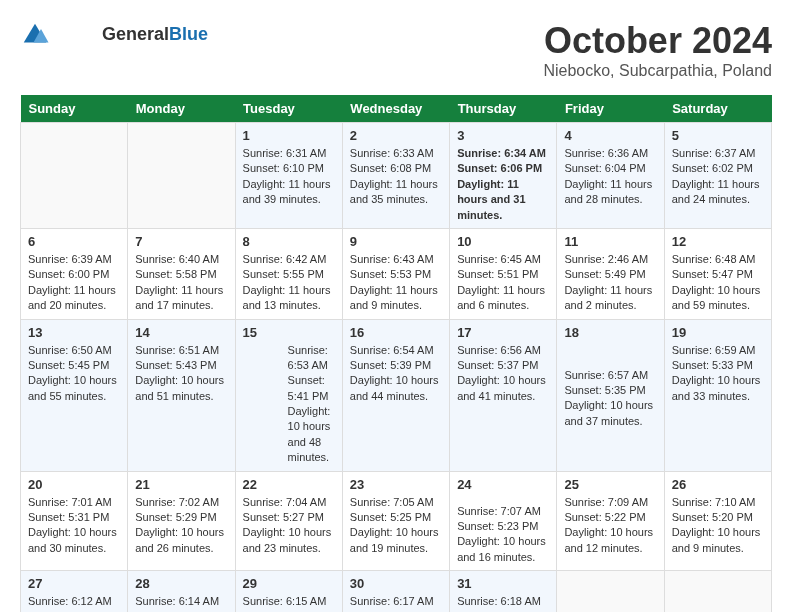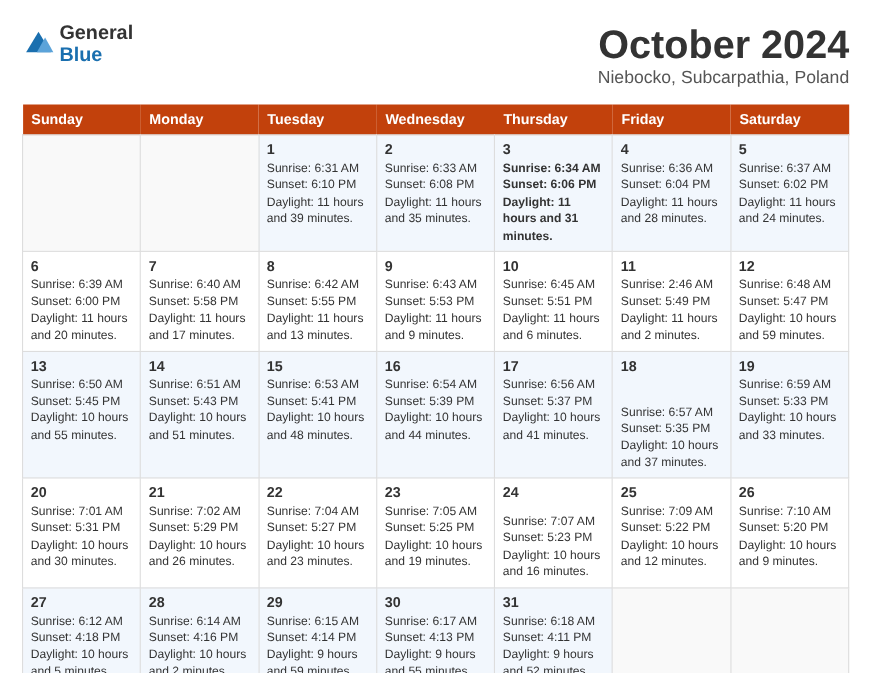--- a/index.html
+++ b/index.html
@@ -18,24 +18,25 @@
       justify-content: space-between;
       align-items: flex-start;
       margin-bottom: 15px;
     }
     .logo {
       display: flex;
       align-items: center;
     }
     .logo-text {
       display: flex;
-      flex-direction: column;
+      flex-direction: row;
       font-size: 18px;
       font-weight: bold;
       line-height: 1.1;
+      margin-left: 48px;
     }
     .logo-general { color: #333; }
     .logo-blue { color: #1a6faf; }
     .logo-icon {
       width: 30px;
       height: 30px;
       margin-right: 4px;
     }
     .title-section {
       text-align: right;
@@ -49,21 +50,21 @@
     .location-title {
       font-size: 16px;
       color: #555;
     }
     table {
       width: 100%;
       border-collapse: collapse;
       font-size: 11px;
     }
     thead tr th {
-      background-color: #c2410c;
+      background-color: #15803d;
       color: #fff;
       text-align: left;
       padding: 6px 8px;
       font-size: 13px;
       font-weight: bold;
     }
     tbody tr td {
       border: 1px solid #ddd;
       vertical-align: top;
       padding: 5px 7px;
@@ -212,21 +213,21 @@
 Daylight: 10 hours and 55 minutes.</div>
           </td>
           <td>
             <span class="day-num">14</span>
             <div class="day-info" style="white-space: pre-line;">Sunrise: 6:51 AM
 Sunset: 5:43 PM
 Daylight: 10 hours and 51 minutes.</div>
           </td>
           <td>
             <span class="day-num">15</span>
-            <div class="day-info" style="white-space: pre-line;">Sunrise: 6:53 AM
+            <div class="day-info" style="white-space: pre-line; margin-left: 45px;">Sunrise: 6:53 AM
 Sunset: 5:41 PM
 Daylight: 10 hours and 48 minutes.</div>
           </td>
           <td>
             <span class="day-num">16</span>
             <div class="day-info" style="white-space: pre-line;">Sunrise: 6:54 AM
 Sunset: 5:39 PM
 Daylight: 10 hours and 44 minutes.</div>
           </td>
           <td>

